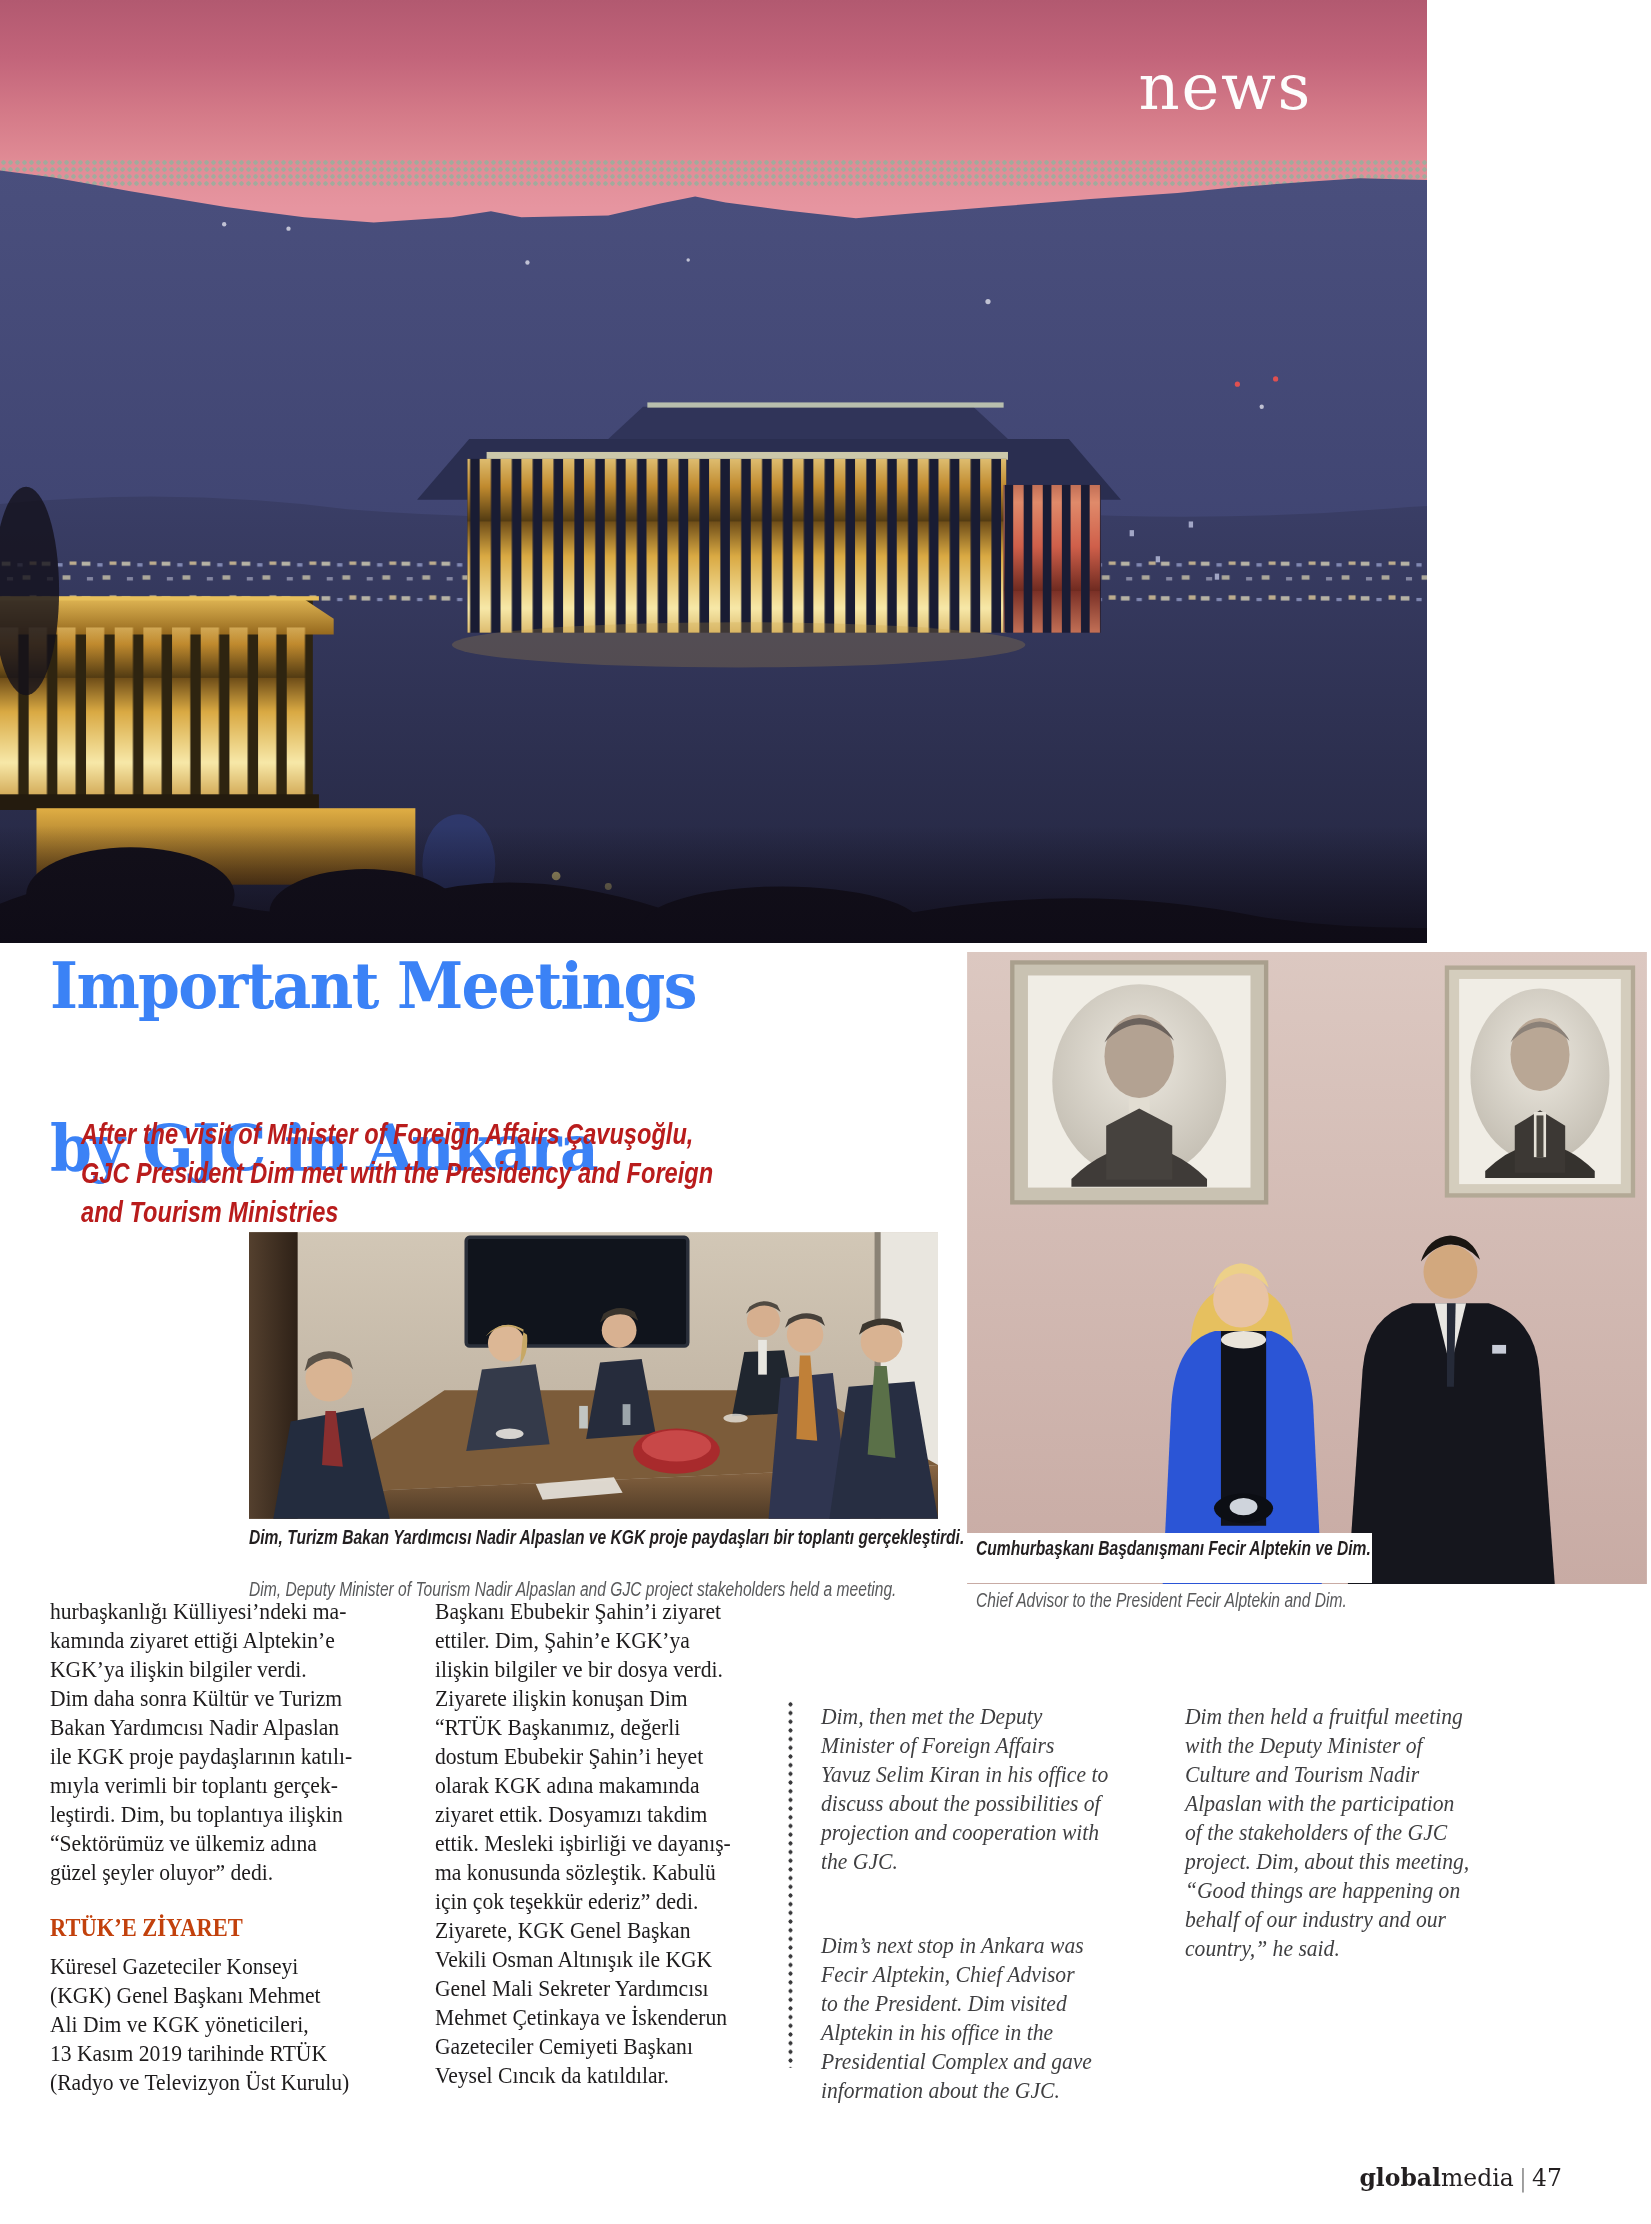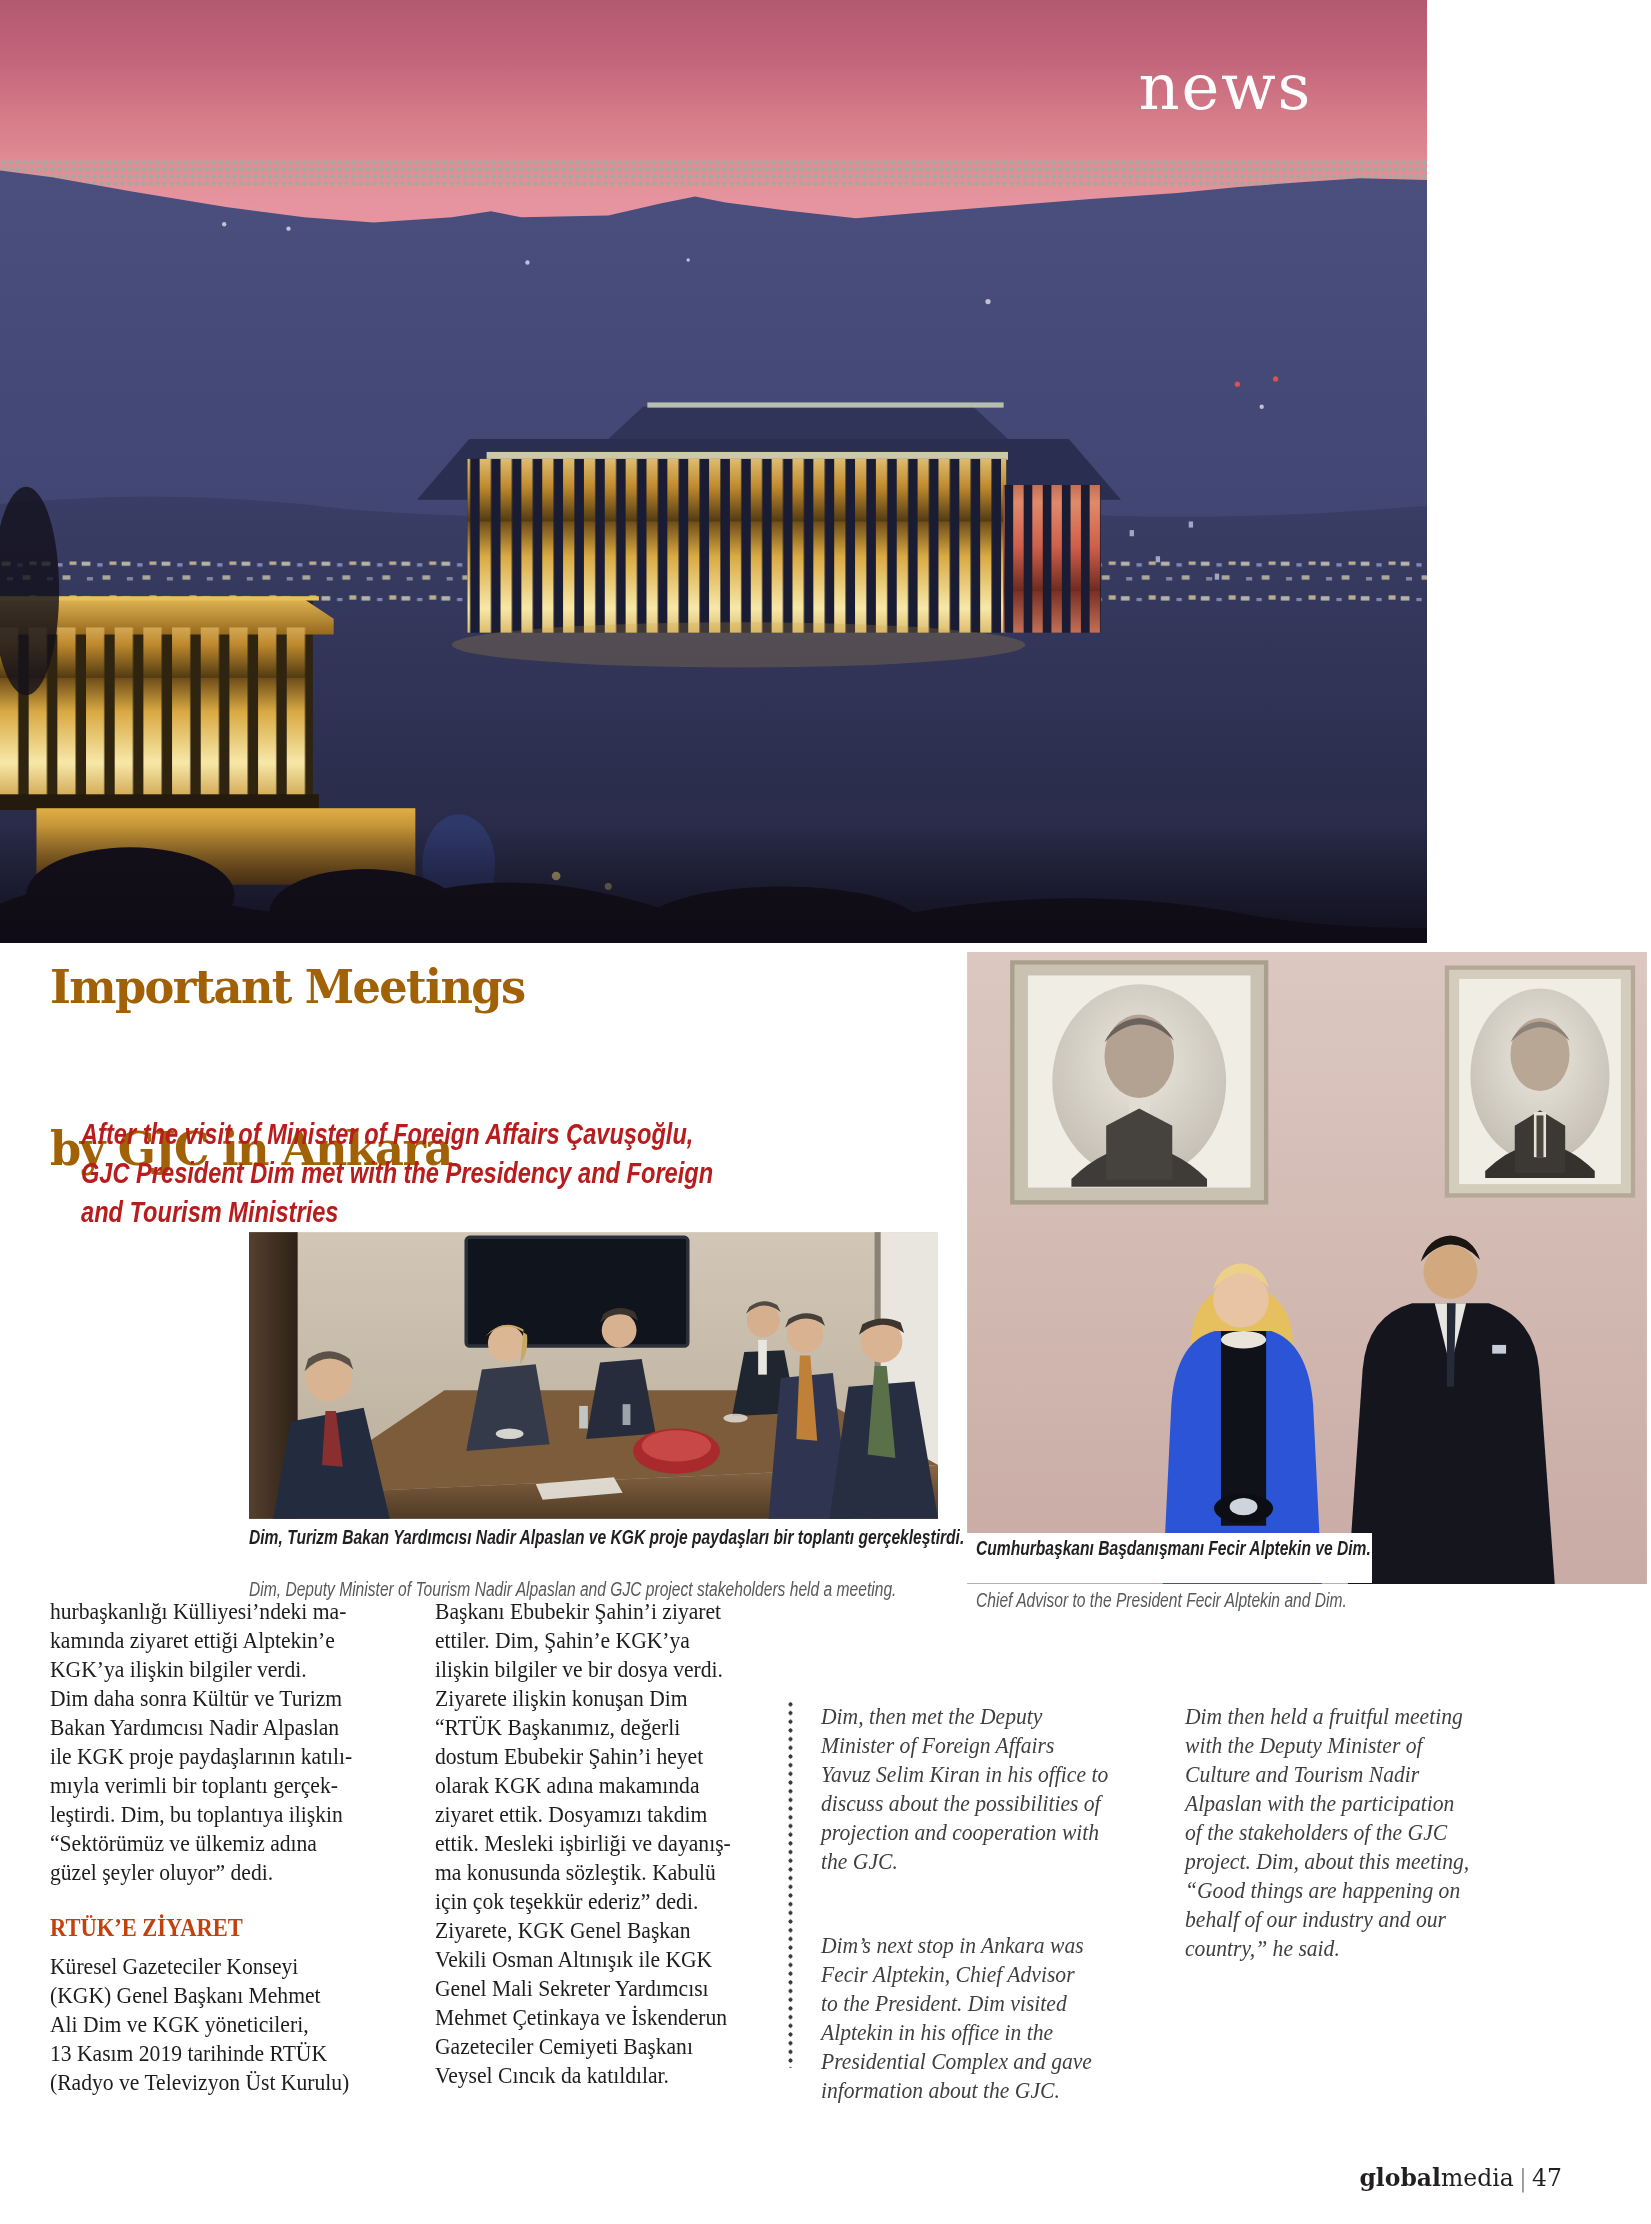--- a/index.html
+++ b/index.html
@@ -11,22 +11,22 @@
   .hero{left:0;top:0;width:1427px;height:943px;overflow:hidden;
         background:linear-gradient(180deg,#b25970 0%,#c2647a 6%,#d47a88 12%,#e08b95 17%,#e695a0 22%,#e695a0 100%);}
   .hero-dots{position:absolute;left:0;top:159px;width:1632px;height:29px;
         background-image:radial-gradient(circle,rgba(158,172,156,.95) 1.9px,rgba(158,172,156,0) 2.5px);
         background-size:7px 7px;}
   .hero svg{position:absolute;left:0;top:0;}
   .masthead{position:absolute;right:115px;top:50px;color:#fdfdfd;
         font-family:"DejaVu Serif",serif;font-size:64px;font-weight:400;letter-spacing:1.7px;}
 
   
-  .headline{left:50px;top:946px;color:#a16207;font-family:"DejaVu Serif",serif;
-        font-weight:700;font-size:47px;line-height:81px;letter-spacing:-1.7px;white-space:pre;}
+  .headline{left:50px;top:946px;color:#3b82f6;font-family:"DejaVu Serif",serif;
+        font-weight:700;font-size:63px;line-height:81px;letter-spacing:-1.7px;white-space:pre;}
   .cond{display:inline-block;transform-origin:0 0;}
   .headline .cond{transform:scaleX(.95);}
   .subtitle{left:54px;top:1114px;color:#b91c1c;font-family:"Liberation Sans",sans-serif;
         font-style:italic;font-weight:700;font-size:29.5px;line-height:39px;white-space:pre;margin-left:27px;}
   .subtitle .cond{transform:scaleX(.8);}
 
   
   .photo{overflow:hidden;}
   .photo-left{left:249px;top:1232px;width:689px;height:287px;}
   .photo-right{left:967px;top:952px;width:680px;height:632px;}

